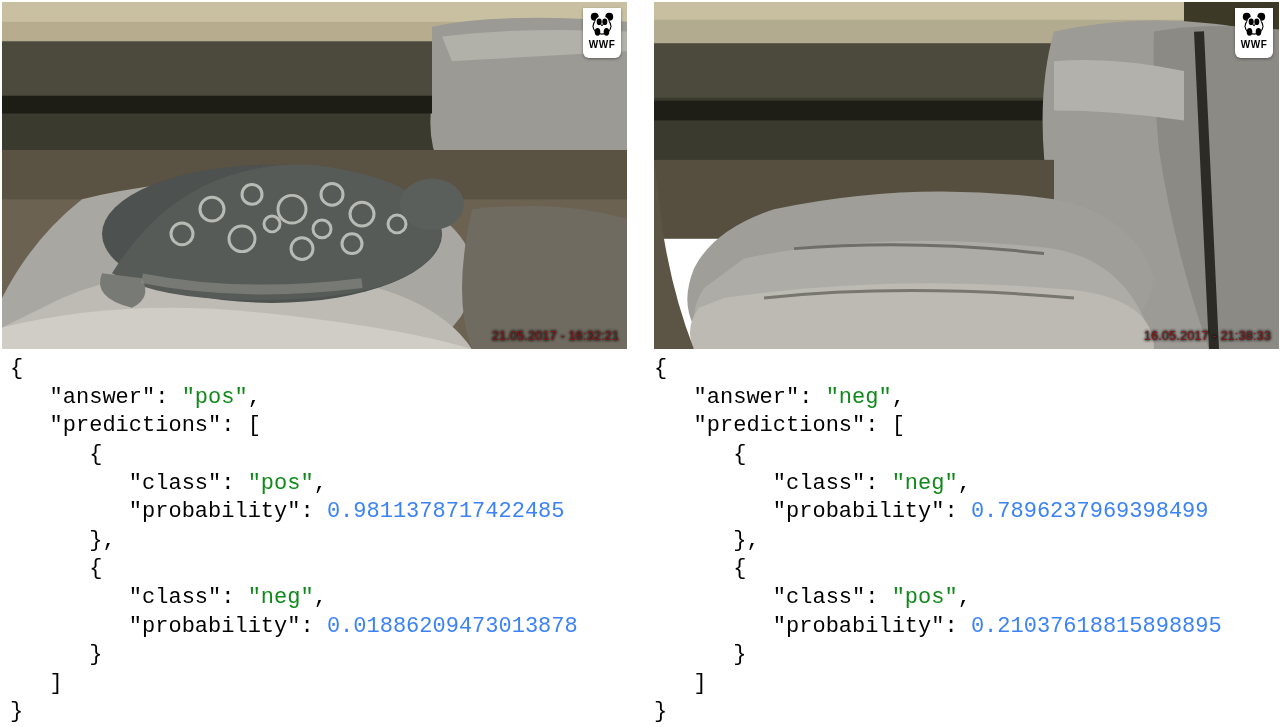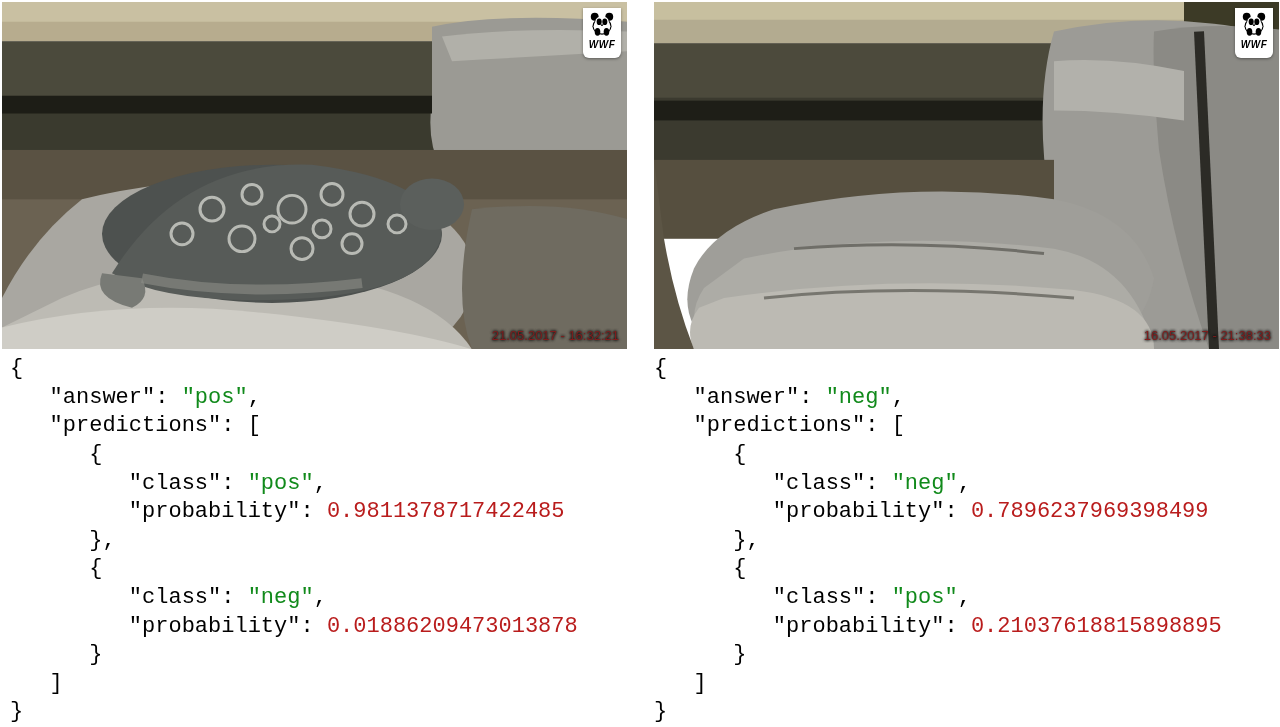--- a/index.html
+++ b/index.html
@@ -43,39 +43,38 @@
     padding-top: 2px;
   }
   .wwf-badge svg { width: 28px; height: 28px; }
   .wwf-badge .wwf-text {
     font-family: Arial, sans-serif;
     font-weight: bold;
     font-size: 10px;
     letter-spacing: 0.5px;
     color: #000;
     margin-top: 0px;
-    font-style: italic;
   }
   .timestamp {
     position: absolute;
     bottom: 4px; right: 8px;
     color: #7f1d1d;
     font-family: Arial, sans-serif;
     font-size: 13px;
     text-shadow: 0 0 3px #000, 0 0 3px #000;
   }
   .json-block {
     padding: 6px 0 0 10px;
     color: #000;
     white-space: pre;
   }
   .col-right .json-block { padding-left: 14px; }
   .key { color: #000; }
   .str-green { color: #118a1b; }
-  .num-red { color: #b91c1c; }
+  .num-red { color: #3b82f6; }
 </style>
 </head>
 <body>
 
 <div class="container">
 
   <div class="col col-left">
     <div class="img-wrap">
       <svg class="scene" viewBox="0 0 625 352" preserveAspectRatio="none">
 

